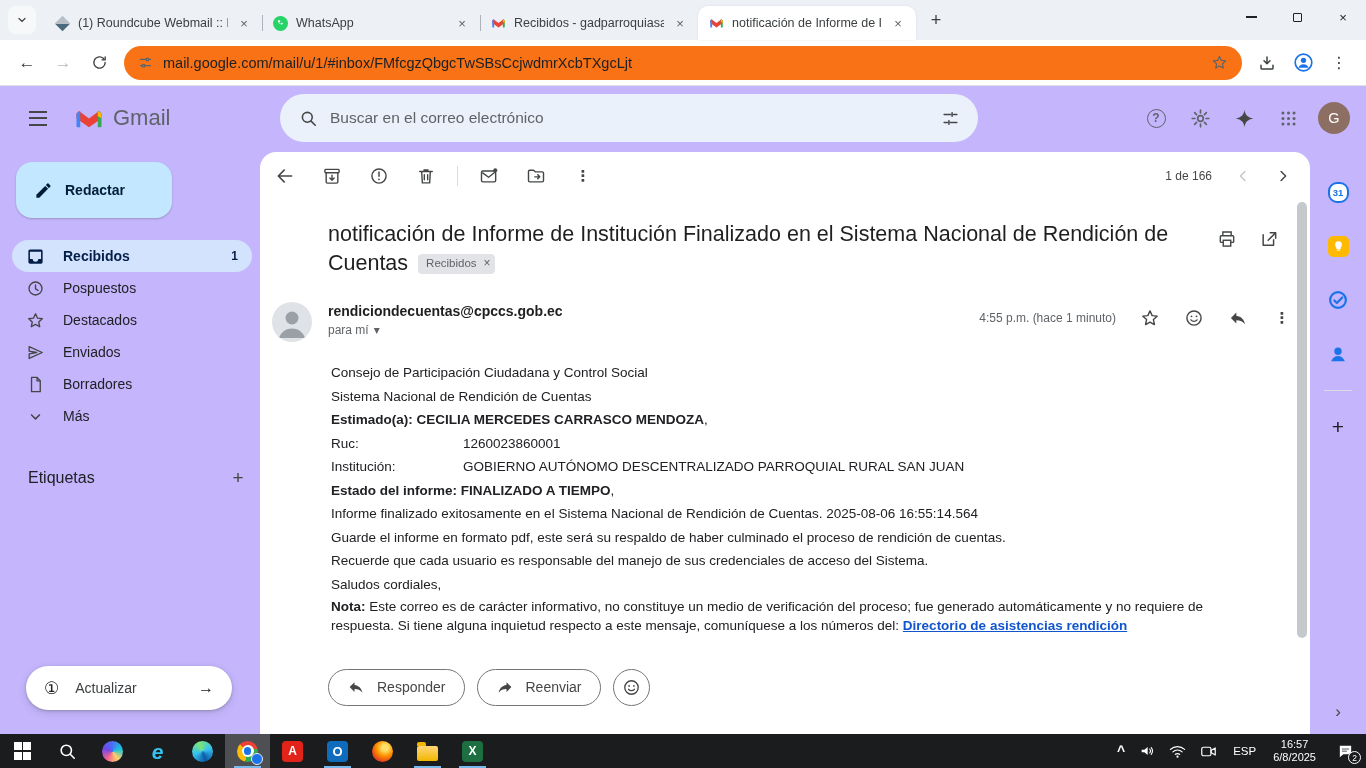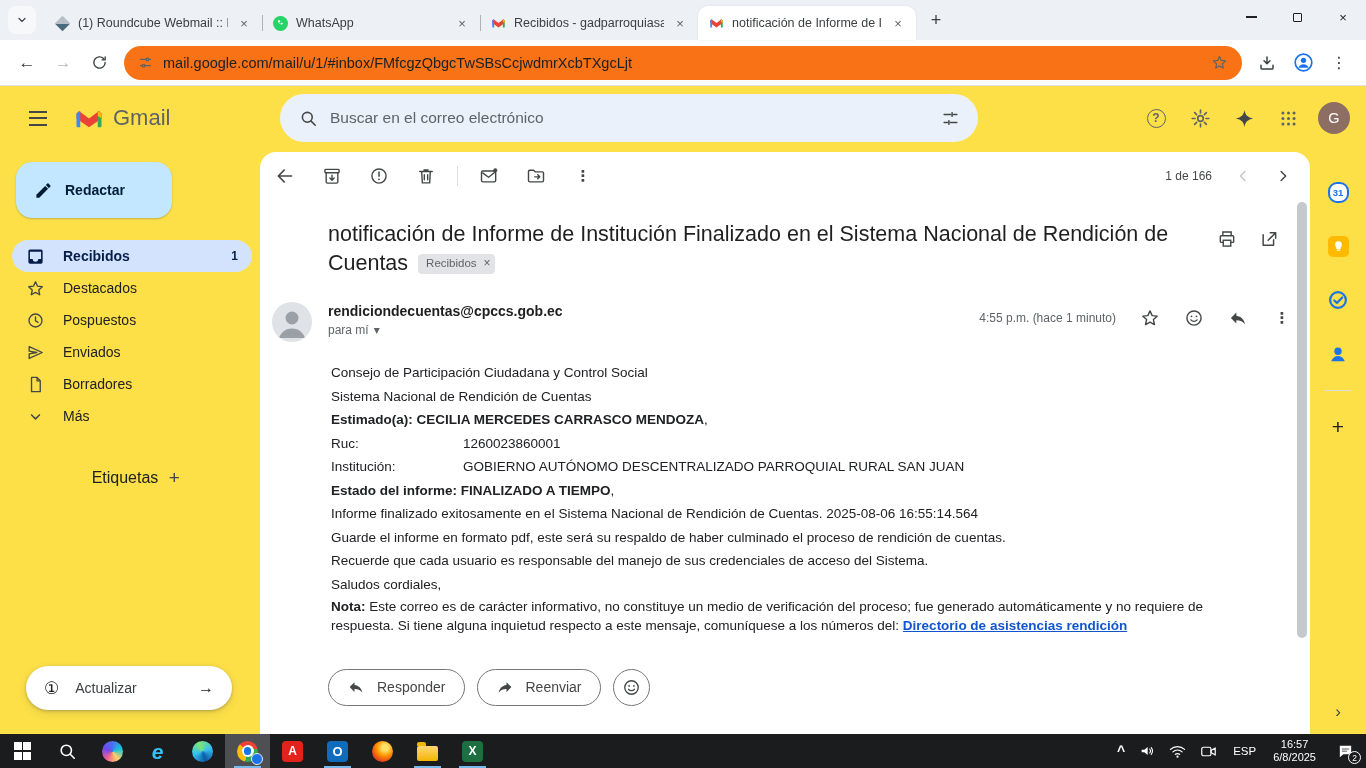--- a/index.html
+++ b/index.html
@@ -23,21 +23,21 @@
   .wc .rest::before{content:"";position:absolute;right:-4px;top:-4px;width:9px;height:9px;border:1.2px solid #202124;border-radius:1px;z-index:-1}
 
   .addressbar{height:46px;background:#fff;display:flex;align-items:center;padding:0 10px;gap:2px;border-bottom:1px solid #dfe1e5}
   .navbtn{width:34px;height:34px;display:flex;align-items:center;justify-content:center;font-size:17px;color:#3c4043}
   .navbtn.dis{color:#b6bac0}
   .omnibox{flex:1;height:34px;background:#f97316;border-radius:17px;display:flex;align-items:center;gap:10px;padding:0 14px;margin:0 6px}
   .url{flex:1;font-size:14.5px;color:#202124;white-space:nowrap;overflow:hidden}
   .abicon{width:34px;height:34px;display:flex;align-items:center;justify-content:center;color:#3c4043}
 
   
-  .gmailwrap{position:absolute;top:86px;left:0;right:0;bottom:34px;background:#fde047}
+  .gmailwrap{position:absolute;top:86px;left:0;right:0;bottom:34px;background:#c4b5fd}
   .gheader{height:64px;display:flex;align-items:center;padding:0 16px}
   .burger{width:44px;height:44px;display:flex;flex-direction:column;justify-content:center;gap:4.5px;align-items:center}
   .burger i{display:block;width:18px;height:2px;background:#444746}
   .glogo{display:flex;align-items:center;gap:9px;margin-left:14px;width:118px}
   .glogo .gname{font-size:22px;color:#5f6368}
   .gsearch{width:698px;height:48px;background:#eaf1fb;border-radius:24px;display:flex;align-items:center;padding:0 6px;margin-left:88px}
   .gsbtn{width:44px;height:44px;display:flex;align-items:center;justify-content:center}
   .gsearch input{flex:1;border:none;outline:none;background:transparent;font-size:15.5px;color:#202124;font-family:inherit}
   .gsearch input::placeholder{color:#5f6368;opacity:1}
   .gactions{margin-left:auto;display:flex;align-items:center}
@@ -45,21 +45,21 @@
   .helpring{width:19px;height:19px;border:1.7px solid #5f6368;border-radius:50%;display:flex;align-items:center;justify-content:center;font-size:12px;color:#5f6368;font-weight:700}
   .avatar{width:32px;height:32px;border-radius:50%;background:#8d6e63;color:#fff;display:flex;align-items:center;justify-content:center;font-size:14.5px;margin-left:8px}
 
   .gsidebar{position:absolute;top:64px;left:0;width:256px;bottom:0;padding:12px 0 0 12px}
   .compose{width:156px;height:56px;border-radius:16px;background:#c2e7ff;display:flex;align-items:center;gap:12px;padding:0 18px;box-shadow:0 1px 2px rgba(60,64,67,.3);color:#001d35;font-size:14px;font-weight:700;margin-left:4px}
   .navlist{margin-top:22px}
   .navitem{height:32px;width:240px;display:flex;align-items:center;gap:18px;padding:0 14px 0 14px;border-radius:16px;font-size:14px;color:#202124}
   .navitem .nlabel{flex:1}
   .navitem .ncount{font-size:12px;font-weight:700}
   .navitem.sel{background:#d3e3fd;font-weight:700;color:#041e49}
-  .etiquetas{display:flex;align-items:center;justify-content:center;width:226px;margin:30px 0 0 16px;font-size:16px;color:#202124}
+  .etiquetas{display:flex;align-items:center;justify-content:space-between;width:226px;margin:30px 0 0 16px;font-size:16px;color:#202124}
   .etqplus{width:32px;height:32px;display:flex;align-items:center;justify-content:center;font-size:19px;color:#444746}
   .toast{position:absolute;left:26px;bottom:24px;width:206px;height:44px;background:#fff;border-radius:22px;box-shadow:0 1px 3px rgba(60,64,67,.3),0 3px 8px rgba(60,64,67,.15);display:flex;align-items:center;gap:16px;padding:0 18px;font-size:14px;color:#3c4043}
   .toast .circ1{font-size:17px;color:#202124}
   .toast .goarrow{margin-left:auto;font-size:16px;color:#202124}
 
   .gcard{position:absolute;left:260px;right:56px;top:66px;bottom:0;background:#fff;border-radius:16px 16px 0 0;overflow:hidden}
   .ctoolbar{height:48px;display:flex;align-items:center;padding:0 18px 0 14px;gap:25px}
   .tbtn{width:22px;height:22px;display:flex;align-items:center;justify-content:center;color:#444746}
   .tdiv{width:1px;height:20px;background:#dadce0;margin:0 -5px}
   .pag{margin-left:auto;display:flex;align-items:center;gap:22px}
@@ -305,30 +305,30 @@
       <div class="navlist">
         <div class="navitem sel">
           <svg width="19" height="19" viewBox="0 0 24 24">
               <path fill="#041e49" d="M19 3H5a2 2 0 00-2 2v14c0 1.1.9 2 2 2h14a2 2 0 002-2V5a2 2 0 00-2-2zm0 12h-3.5a3.5 3.5 0 01-7 0H5V6h14v9z"></path>
             </svg>
           <span class="nlabel">Recibidos</span>
           <span class="ncount">1</span>
         </div>
         <div class="navitem">
           <svg width="19" height="19" viewBox="0 0 24 24">
-              <path d="M12 3.5l2.6 5.6 6 .7-4.5 4.1 1.2 6L12 16.9 6.7 19.9l1.2-6L3.4 9.8l6-.7z" fill="none" stroke="#444746" stroke-width="1.7" stroke-linejoin="round"></path>
-            </svg>
-          <span class="nlabel">Destacados</span>
-        </div>
-        <div class="navitem">
-          <svg width="19" height="19" viewBox="0 0 24 24">
               <circle cx="12" cy="12" r="8.2" fill="none" stroke="#444746" stroke-width="1.7"></circle>
               <path d="M12 7.5v5l3.2 1.9" fill="none" stroke="#444746" stroke-width="1.7" stroke-linecap="round"></path>
             </svg>
           <span class="nlabel">Pospuestos</span>
+        </div>
+        <div class="navitem">
+          <svg width="19" height="19" viewBox="0 0 24 24">
+              <path d="M12 3.5l2.6 5.6 6 .7-4.5 4.1 1.2 6L12 16.9 6.7 19.9l1.2-6L3.4 9.8l6-.7z" fill="none" stroke="#444746" stroke-width="1.7" stroke-linejoin="round"></path>
+            </svg>
+          <span class="nlabel">Destacados</span>
         </div>
         <div class="navitem">
           <svg width="19" height="19" viewBox="0 0 24 24">
               <path d="M4 19.5v-5.8l9.5-1.7L4 10.3V4.5L20.5 12z" fill="none" stroke="#444746" stroke-width="1.7" stroke-linejoin="round"></path>
             </svg>
           <span class="nlabel">Enviados</span>
         </div>
         <div class="navitem">
           <svg width="19" height="19" viewBox="0 0 24 24">
               <path d="M7 3h7l4 4.2V21H7z" fill="none" stroke="#444746" stroke-width="1.7" stroke-linejoin="round"></path>

